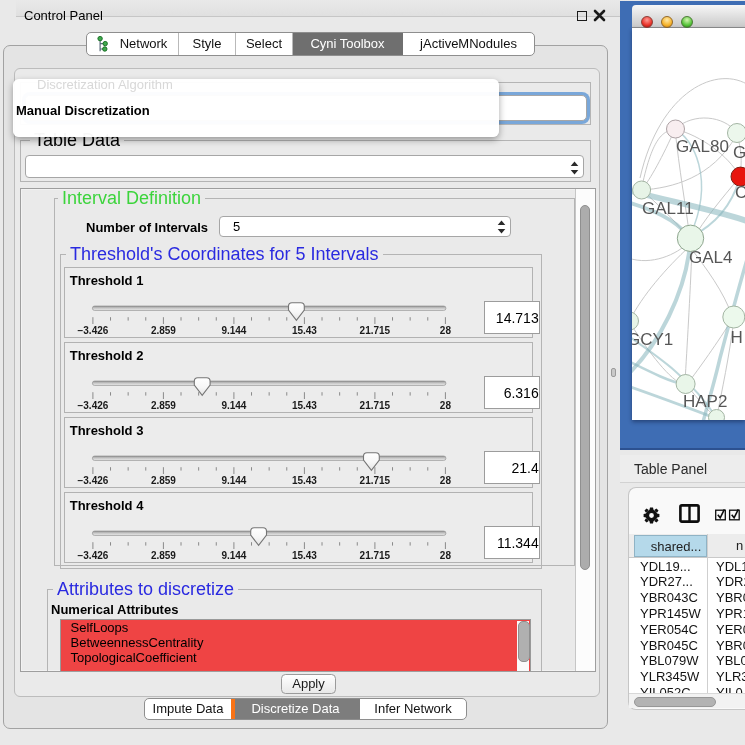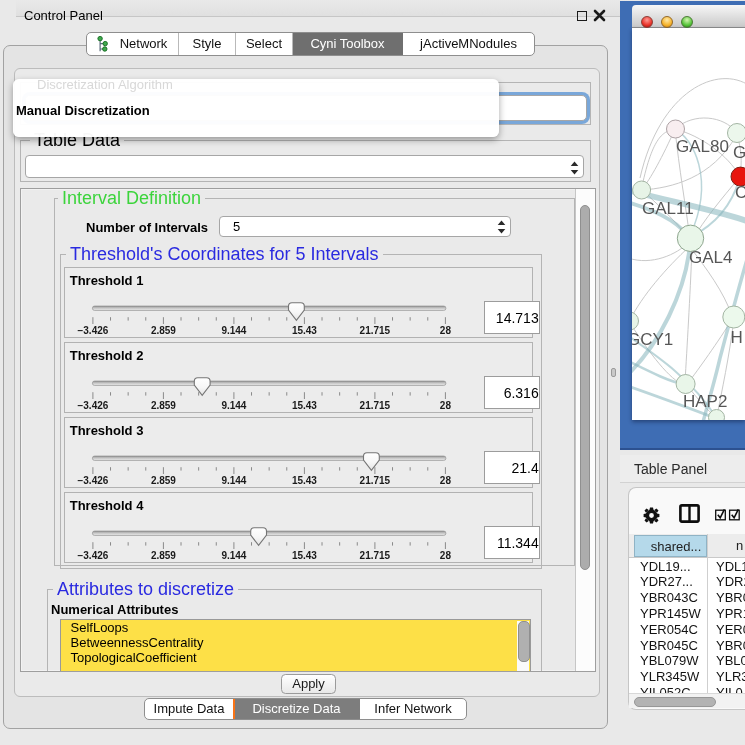--- a/index.html
+++ b/index.html
@@ -41,39 +41,39 @@
 
 .thp { position:absolute; left:42.7px; width:469px; height:70.5px;
   background:#ececec; border:1px solid #b2b2b2; }
 .tht { position:absolute; left:5px; top:5px; font-size:13px; font-weight:bold; color:#000; }
 .thv { position:absolute; left:406px; top:33px; width:56px; height:33px; background:#fff;
   border:1px solid #9c9c9c; font-size:14px; color:#000; text-align:right;
   padding-right:0; line-height:32px;margin-left:13px; }
 
 
 #attrlist { position:absolute; left:38.5px; top:430px; width:471px; height:52px;
-  background:#fde047; border:1px solid #999; border-bottom:none; font-size:13px; color:#000; }
+  background:#ef4444; border:1px solid #999; border-bottom:none; font-size:13px; color:#000; }
 #attrlist div { padding-left:10px; line-height:14.5px; padding-top:0.5px; }
 .lsb { position:absolute; right:1px; top:1px; width:12px; height:50px; background:#fafafa; }
 .lsb .th { position:absolute; left:1.5px; top:0px; width:9px; height:41px; background:#b0b0b0;
   border:1px solid #8f8f8f; border-radius:5px; }
 
 
 #msb { position:absolute; left:554px; top:0; width:20px; height:482px; background:#fcfcfc;
   border-left:1px solid #c6c6c6; }
 #msb .th { position:absolute; left:3.5px; top:16px; width:10px; height:365px; background:#acacac;
   border:1px solid #8f8f8f; border-radius:6px; }
 
 
 #applybtn { left:281px; top:674px; width:55px; height:20px; background:linear-gradient(#ffffff,#e8e8e8);
   border:1px solid #9b9b9b; border-radius:4.5px; font-size:13px; color:#1a1a1a; text-align:center; line-height:18px; }
 #bottabs { left:144px; top:698px; width:323px; height:22px; background:#fff;
   border:1px solid #8e8e8e; border-radius:5px; display:flex; overflow:hidden; }
 #bottabs .seg { height:100%; font-size:13px; color:#111; text-align:center; line-height:20px;
-  border-right:2px solid #f97316; }
+  border-right:4px solid #f97316; }
 #bottabs .seg:last-child { border-right:none; }
 #bottabs .sel { background:#7d7d7d; color:#fff; border-right-color:#7d7d7d; }
 
 
 #popup { left:13px; top:79px; width:486px; height:58px; background:rgba(255,255,255,0.97);
   border-radius:6px; box-shadow:0 3px 7px rgba(0,0,0,0.35); font-size:13px; }
 #popup .ghost { position:absolute; left:24px; top:-2px; color:#d8d8d8; }
 #popup .hint { position:absolute; left:0; right:0; top:8px; text-align:center; color:#9b9b9b; }
 #popup .r1 { position:absolute; left:3px; top:24px; font-weight:bold; color:#000; }
 #popup .r2 { position:absolute; left:3px; top:40px; color:#111; }

